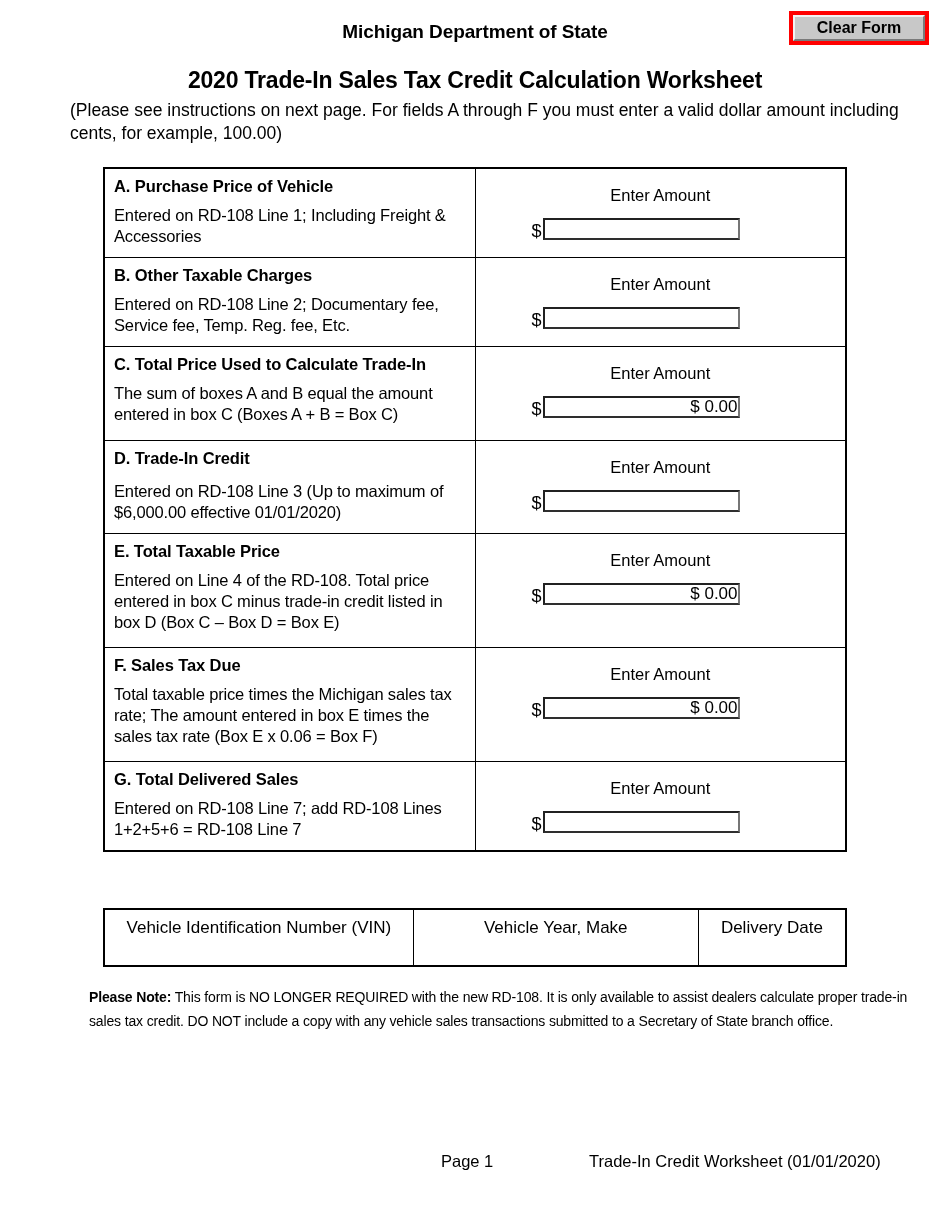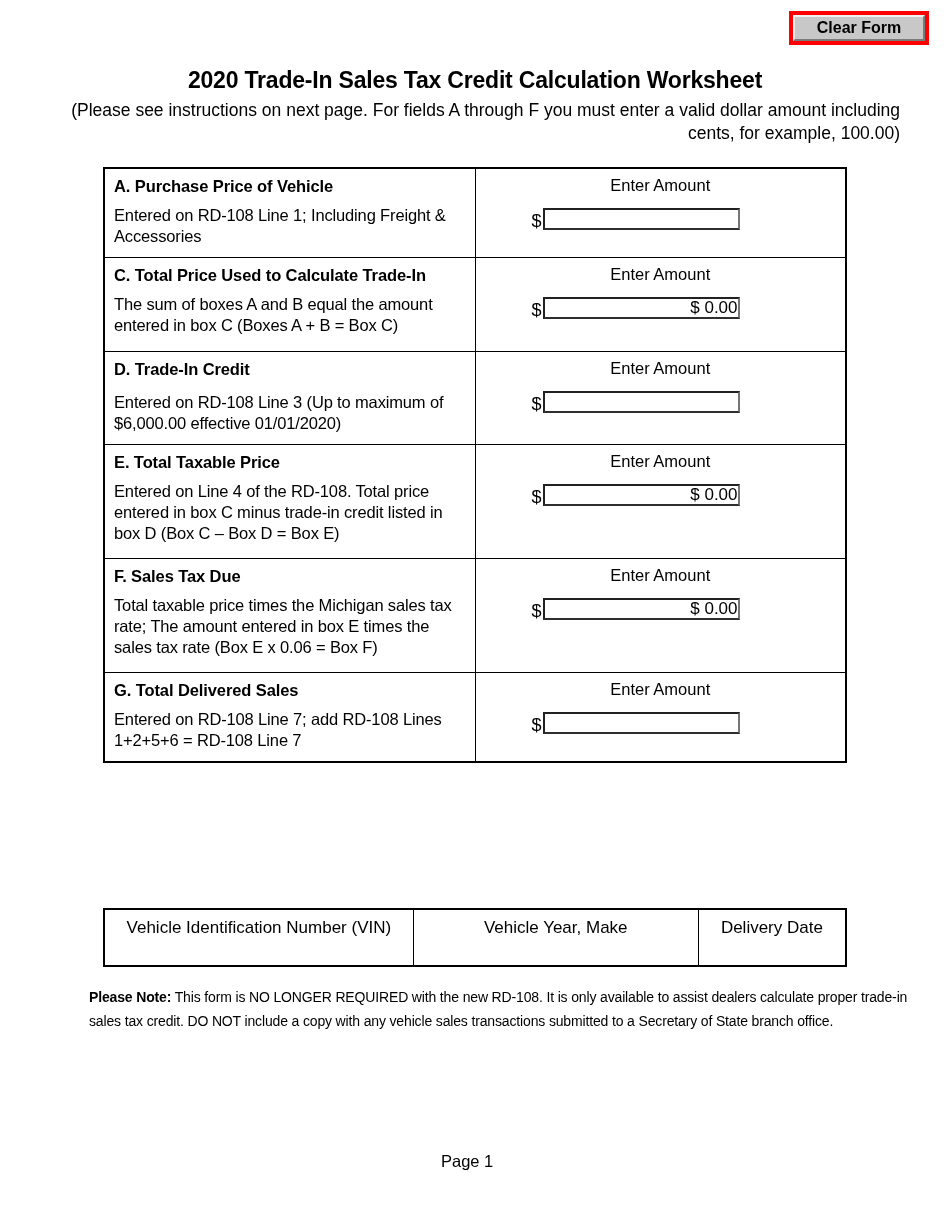--- a/index.html
+++ b/index.html
@@ -66,23 +66,23 @@
     position: absolute;
     top: 67px; left: 0;
     width: 950px;
     text-align: center;
     font-size: 23px;
     font-weight: bold;
     letter-spacing: -0.2px;
   }
   .doc-subtitle {
     position: absolute;
-    top: 99px; left: 60px;
+    top: 99px; left: 70px;
     width: 840px;
-    text-align: right;
+    text-align: left;
     font-size: 17.5px;
     line-height: 23px;
   }
 
   
   .main-table {
     position: absolute;
     left: 103px;
     top: 167px;
     width: 744px;
@@ -112,21 +112,21 @@
     font-size: 16.5px;
     line-height: 21px;
     letter-spacing: -0.15px;
   }
   .label-cell.indent { padding-left: 13px; }
   .label-cell.indent .row-title { margin-bottom: 13px; }
 
   .enter-amount {
     font-size: 16.5px;
     text-align: center;
-    padding-top: 7px;
+    padding-top: 17px;
   }
   .money-line {
     display: flex;
     align-items: flex-end;
     margin-top: 13px;
     padding-left: 56px;
   }
   .money-line .dollar {
     font-size: 18px;
     line-height: 18px;
@@ -205,20 +205,21 @@
   .footer .form-id {
     position: absolute;
     left: 589px;
     top: 0;
   }
 </style>
 </head>
 <body>
 
 <div class="header-row">
+  <div class="agency-title">Michigan Department of State</div>
   <div class="clear-form-wrap">
     <button class="clear-form-btn">Clear Form</button>
   </div>
 </div>
 
 <div class="doc-title">2020 Trade-In Sales Tax Credit Calculation Worksheet</div>
 <div class="doc-subtitle">(Please see instructions on next page.  For fields A through F you must enter a valid dollar amount including cents, for example, 100.00)</div>
 
 <table class="main-table">
   <tbody>
@@ -229,20 +230,33 @@
       </td>
       <td class="amount-cell">
         <div class="enter-amount">Enter Amount</div>
         <div class="money-line">
           <span class="dollar">$</span>
           <input class="money-field" type="text" value="" style="">
         </div>
       </td>
     </tr>
 
+    <tr class="r-b">
+      <td class="label-cell">
+        <div class="row-title">B. Other Taxable Charges</div>
+        <div class="row-desc">Entered on RD-108 Line 2; Documentary fee, Service fee, Temp. Reg. fee, Etc.</div>
+      </td>
+      <td class="amount-cell">
+        <div class="enter-amount">Enter Amount</div>
+        <div class="money-line">
+          <span class="dollar">$</span>
+          <input class="money-field" type="text" value="" style="">
+        </div>
+      </td>
+    </tr>
 
     <tr class="r-c">
       <td class="label-cell">
         <div class="row-title">C. Total Price Used to Calculate Trade-In</div>
         <div class="row-desc">The sum of boxes A and B equal the amount entered in box C (Boxes A + B  = Box C)</div>
       </td>
       <td class="amount-cell">
         <div class="enter-amount">Enter Amount</div>
         <div class="money-line">
           <span class="dollar">$</span>
@@ -318,13 +332,14 @@
     </tr>
   </tbody>
 </table>
 
 <div class="note">
   <b>Please Note:</b><span>  This form is NO LONGER REQUIRED with the new RD-108.  It is only available to assist dealers calculate proper trade-in sales tax credit.  DO NOT include a copy with any vehicle sales transactions submitted to a Secretary of State branch office.</span>
 </div>
 
 <div class="footer">
   <span class="page-num">Page 1</span>
+  <span class="form-id">Trade-In Credit Worksheet (01/01/2020)</span>
 </div>
 
 </body></html>

